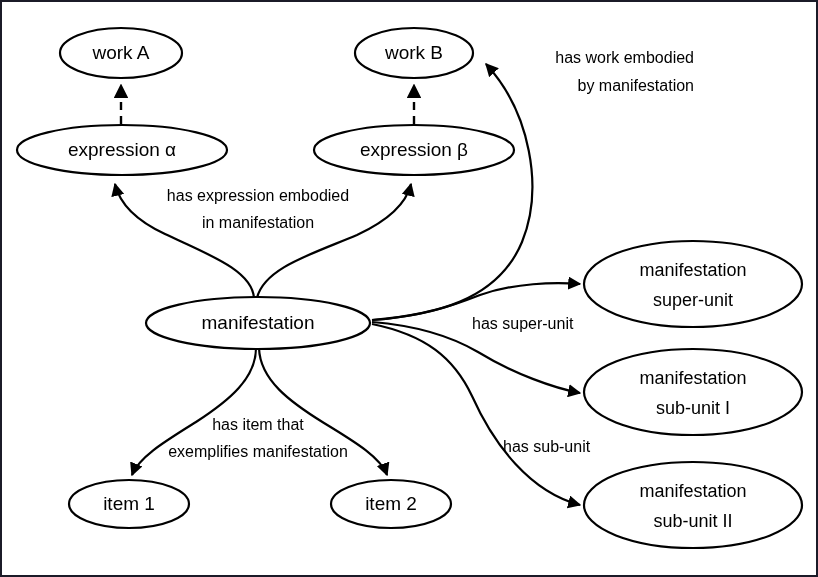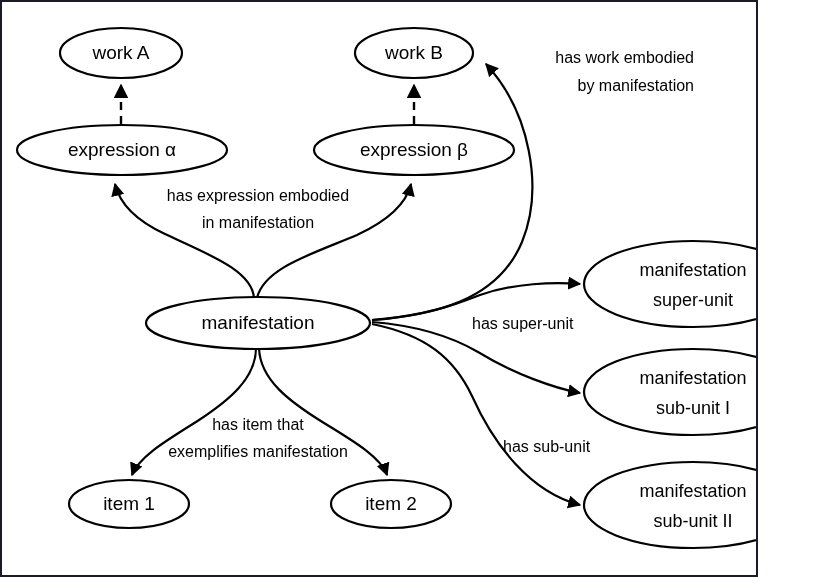--- a/index.html
+++ b/index.html
@@ -5,21 +5,21 @@
   html, body {
     margin: 0;
     padding: 0;
     background: #ffffff;
   }
   body {
     font-family: "Liberation Sans", sans-serif;
   }
   #canvas-frame {
     position: relative;
-    width: 758px;
+    width: 818px;
     height: 577px;
     box-sizing: border-box;
     border: 2px solid #1b1b28;
     background: #ffffff;
     overflow: hidden;
   }
   #diagram-svg {
     position: absolute;
     left: 0;
     top: 0;

